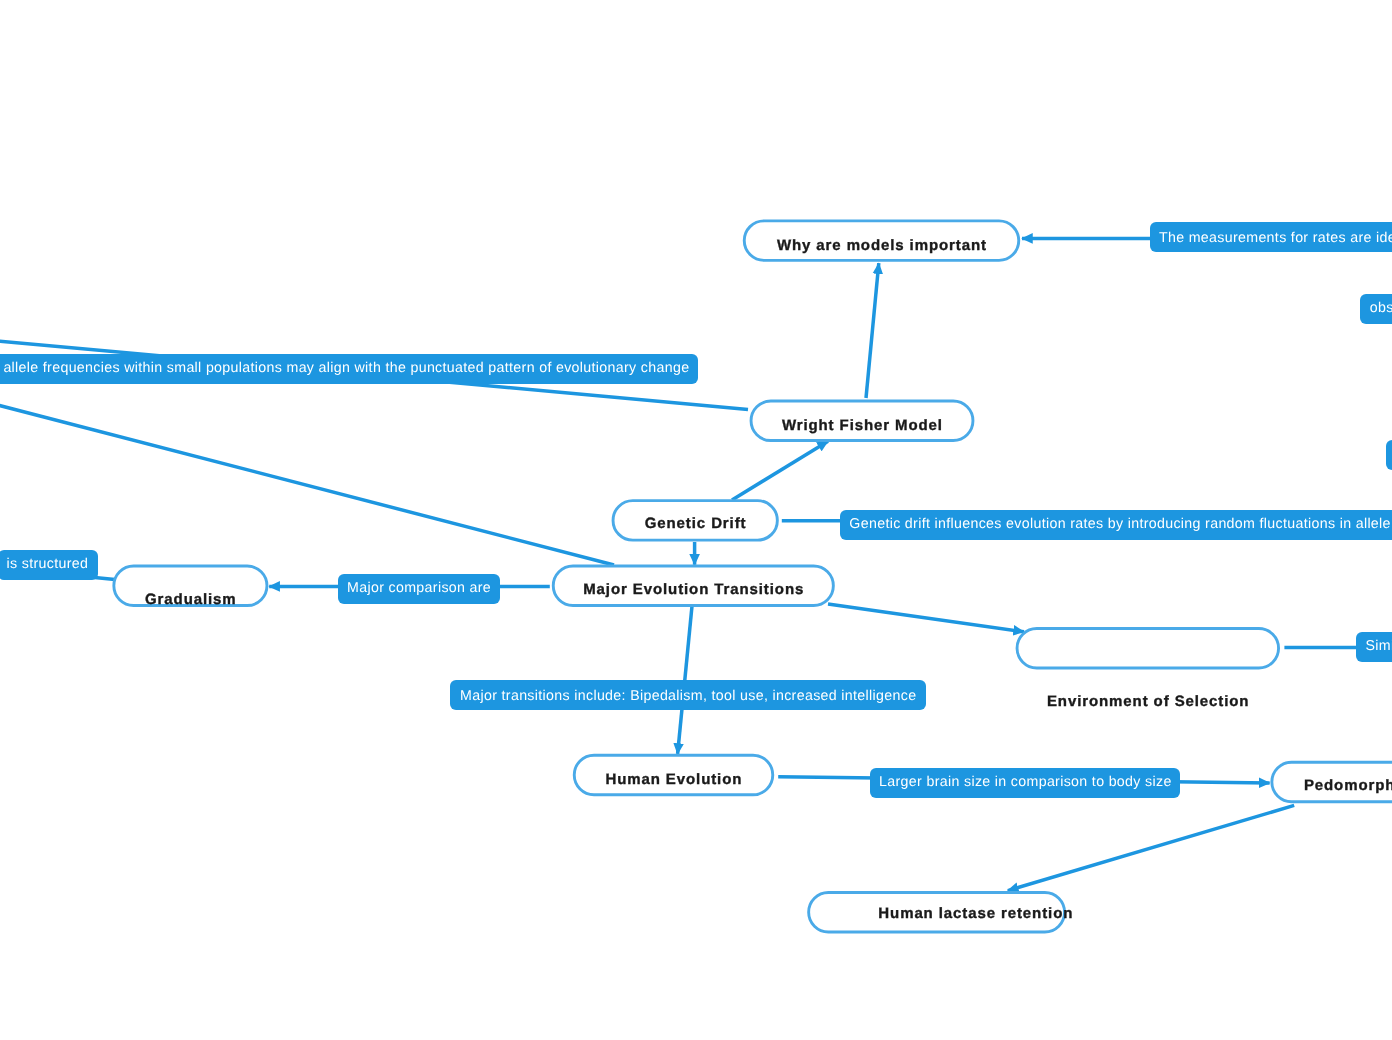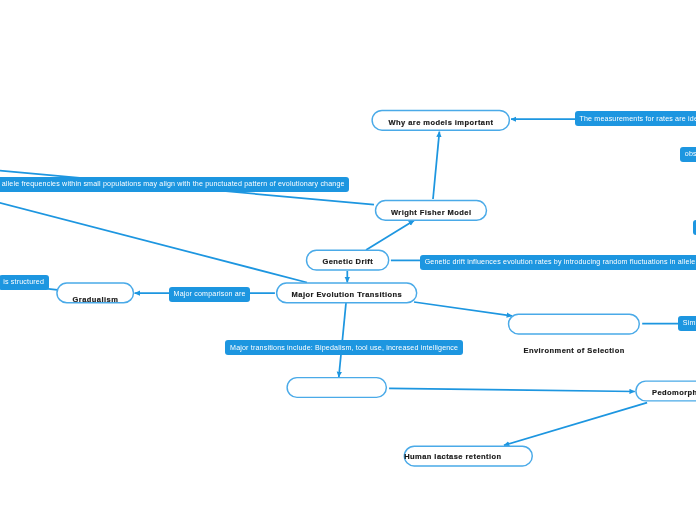--- a/index.html
+++ b/index.html
@@ -56,24 +56,26 @@
         <rect x="635.9250000000001" y="381.125" width="94.14999999999999" height="19.75" rx="9.875" ry="9.875" fill="#ffffff" stroke="#4aaae8" stroke-width="1.45"></rect>
         <rect x="404.32500000000005" y="446.225" width="127.95" height="19.75" rx="9.875" ry="9.875" fill="#ffffff" stroke="#4aaae8" stroke-width="1.45"></rect>
       </g>
   </svg>
 <div class="node" style="left: 371.4px; top: 109.7px; width: 138.7px; height: 21.2px;">Why are models important</div>
     <div class="node" style="left: 374.8px; top: 199.8px; width: 112.4px; height: 21.2px;">Wright Fisher Model</div>
     <div class="node" style="left: 305.8px; top: 249.6px; width: 83.6px; height: 21.2px;">Genetic Drift</div>
     <div class="node" style="left: 275.9px; top: 282.3px; width: 141.5px; height: 21.2px;">Major Evolution Transitions</div>
     <div class="node" style="left: 56.2px; top: 282.3px; width: 78px; height: 31px;">Gradualism</div>
     <div class="node" style="left: 507.8px; top: 313.5px; width: 132.2px; height: 21.2px; margin-top: 25px;">Environment of Selection</div>
+    <div class="node" style="left: 286.4px; top: 376.9px; width: 100.7px; height: 21.2px;">Human Evolution</div>
     <div class="node" style="left: 635.2px; top: 380.4px; width: 95.6px; height: 21.2px;">Pedomorphosis</div>
-    <div class="node" style="left: 388px; top: 445.5px; width: 129.4px; height: 19px;">Human lactase retention</div>
+    <div class="node" style="left: 423px; top: 445.5px; width: 129.4px; height: 19px;">Human lactase retention</div>
     <div class="elabel" style="left: 574.8px; top: 111.4px; height: 15px;">The measurements for rates are identical</div>
     <div class="elabel" style="left: 680.2px; top: 146.9px; height: 15px;">observed</div>
     <div class="elabel" style="right: 346.8px; top: 176.6px; height: 15px;">allele frequencies within small populations may align with the punctuated pattern of evolutionary change</div>
     <div class="elabel" style="left: 693.1px; top: 220px; height: 15px;"></div>
     <div class="elabel" style="left: 420px; top: 254.8px; height: 15px;">Genetic drift influences evolution rates by introducing random fluctuations in allele frequencies</div>
     <div class="elabel" style="right: 647.4px; top: 274.9px; height: 15px;">is structured</div>
     <div class="elabel" style="left: 168.9px; top: 286.9px; height: 15px;">Major comparison are</div>
     <div class="elabel" style="left: 678.1px; top: 315.9px; height: 15px;">Similar</div>
     <div class="elabel" style="left: 225.4px; top: 340px; height: 15px;">Major transitions include: Bipedalism, tool use, increased intelligence</div>
+    <div class="elabel" style="left: 434.9px; top: 383.6px; height: 15px;">Larger brain size in comparison to body size</div>
   </div>
 
 </body></html>

